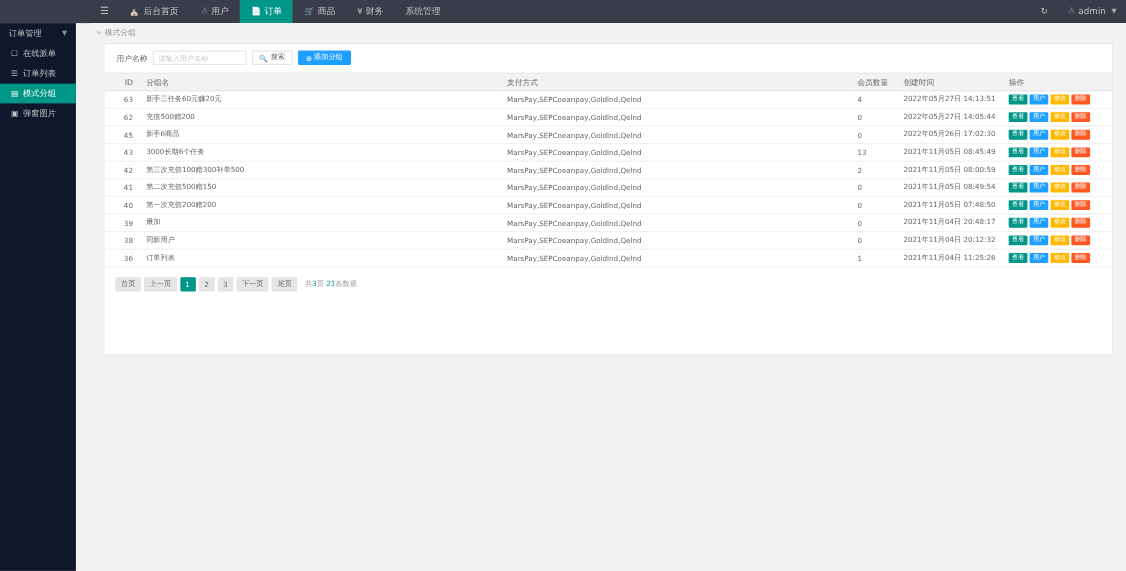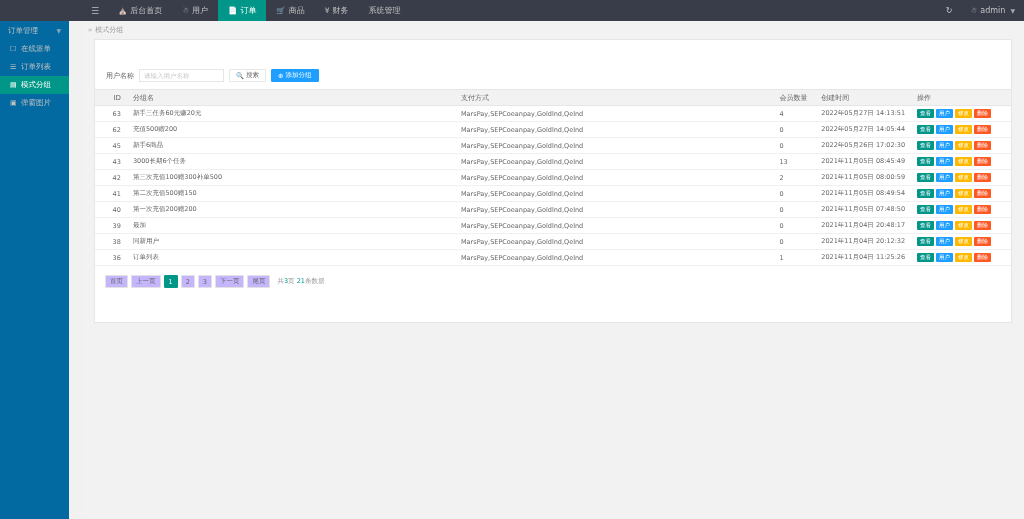--- a/index.html
+++ b/index.html
@@ -40,21 +40,21 @@
     margin-left: auto; display: flex; align-items: stretch;
   }
   .nav-right .nav-item { padding: 0 9px; }
   .nav-ico { font-size: 7.5px; display: inline-block; }
   .caret { font-size: 6px; margin-left: 2px; opacity: .8; }
 
   
   .sidebar {
     position: absolute; top: 21px; left: 0;
     width: 69px; height: 498px;
-    background: #0369a1;
+    background: #0f172a;
     font-size: 7.5px; color: #c2c2c2;
   }
   .side-group {
     height: 19px; display: flex; align-items: center;
     padding: 0 8px; color: #c2c2c2; cursor: pointer;
     justify-content: space-between;
   }
   .side-group .chev { font-size: 6px; opacity: .7; }
   .side-item {
     height: 18px; display: flex; align-items: center; gap: 4px;
@@ -81,21 +81,21 @@
     background: #fff;
     border: 1px solid #e6e6e6;
   }
 
   
   .filter-wrap { padding: 6px 8px 0 8px; }
   .filter-legend {
     font-size: 7px; color: #666; padding-bottom: 3px;
     border-bottom: 1px solid #eee; margin-bottom: 6px;
   }
-  .filter-row { display: flex; align-items: center; gap: 5px; padding-left: 3px; margin-top: 23px; }
+  .filter-row { display: flex; align-items: center; gap: 5px; padding-left: 3px; }
   .f-label { font-size: 7px; color: #666; }
   .f-input {
     width: 85px; height: 13px; border: 1px solid #e6e6e6;
     font-size: 6.5px; color: #333; padding: 0 4px;
     font-family: inherit; background: #fff; outline: none;
   }
   .f-input::placeholder { color: #c9c9c9; }
   .btn {
     height: 13px; display: inline-flex; align-items: center; gap: 2px;
     font-size: 6.5px; padding: 0 6px; border: 1px solid #e6e6e6;
@@ -137,21 +137,21 @@
   .act-edit { background: #FFB800; }
   .act-del  { background: #FF5722; }
 
   
   .pager {
     display: flex; align-items: center; gap: 3px;
     padding: 9px 10px 0 10px;
   }
   .pg {
     min-width: 13px; height: 13px; padding: 0 4px;
-    border: 1px solid #e2e2e2; background: #c4b5fd;
+    border: 1px solid #e2e2e2; background: #e5e5e5;
     font-size: 6.5px; color: #666; cursor: pointer;
     display: inline-flex; align-items: center; justify-content: center;
     border-radius: 1px;
   }
   .pg.active { background: #009688; border-color: #009688; color: #fff; }
   .pg-info { font-size: 6.5px; color: #999; margin-left: 4px; }
   .pg-info b { color: #009688; font-weight: normal; }
 </style>
 </head>
 <body>

